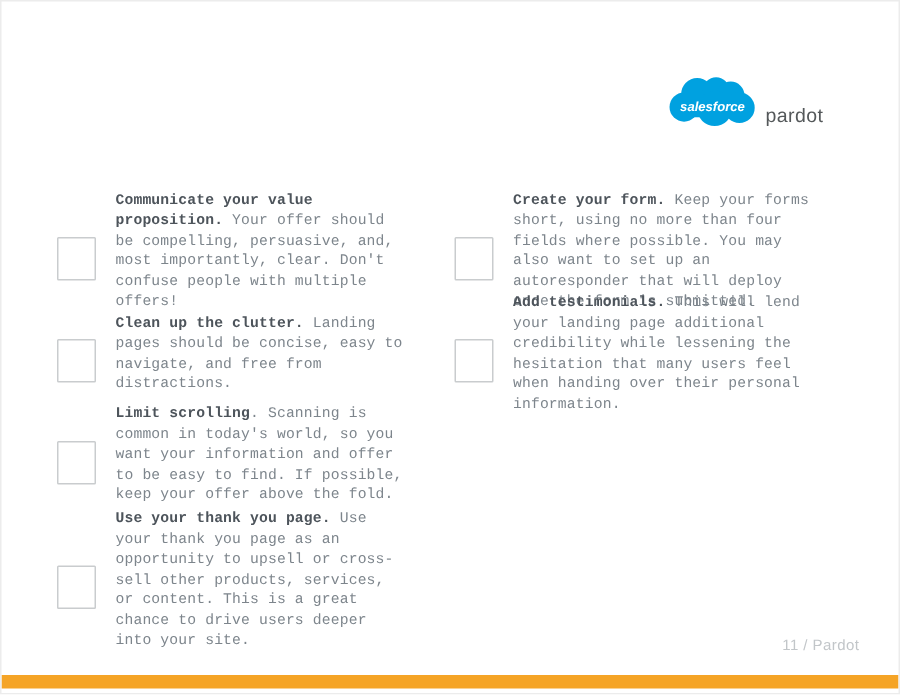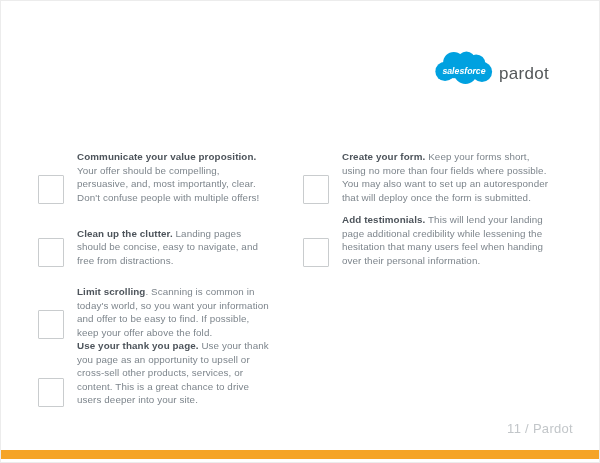--- a/index.html
+++ b/index.html
@@ -24,48 +24,48 @@
     margin-top: 11px; font-size: 23px; font-weight: 300;
     color: #50A9DC; letter-spacing: 0.3px;
   }
   .subtitle {
     margin-top: 10px; font-size: 9.5px; color: #8D9CA8; letter-spacing: 0.15px;
   }
 
   
   .logo { position: absolute; top: 50px; right: 50px; display: flex; align-items: flex-end; gap: 6px; }
   .cloud-svg { display: block; }
-  .pardot-text { font-size: 17px; color: #54585A; letter-spacing: 0.3px; }
+  .pardot-text { font-size: 13px; color: #54585A; letter-spacing: 0.3px; }
 
   
   .checklist {
     position: absolute; left: 37px; top: 129px;
     display: grid;
     grid-template-columns: 235px 248px;
     grid-template-rows: 74px 63px 72px auto;
     grid-auto-flow: column;
     column-gap: 30px;
   }
-  .item { display: flex; align-items: flex-end; }
+  .item { display: flex; align-items: center; font-family: Liberation Mono, monospace; }
   .checkbox {
     width: 24px; height: 27px; flex: none;
     border: 1px solid #C9CCCE; border-radius: 1px;
     margin-top: 10px; margin-right: 13px;
     background: #ffffff;
   }
   .item p {
     margin: 0; font-size: 9.8px; line-height: 13.5px;
     color: #7D858C; letter-spacing: 0.1px;
   }
   .item b { color: #4D545B; font-weight: 700; }
 
   
   .footer {
     position: absolute; right: 26px; bottom: 26px;
-    font-size: 13px; color: #C2C6C9; letter-spacing: 0.3px;
+    font-size: 10px; color: #C2C6C9; letter-spacing: 0.3px;
   }
   .accent-bar {
     position: absolute; left: 0; right: 0; bottom: 3px; height: 9px;
     background: #F5A426;
   }
 </style>
 </head>
 <body>
 
 <div class="page">

